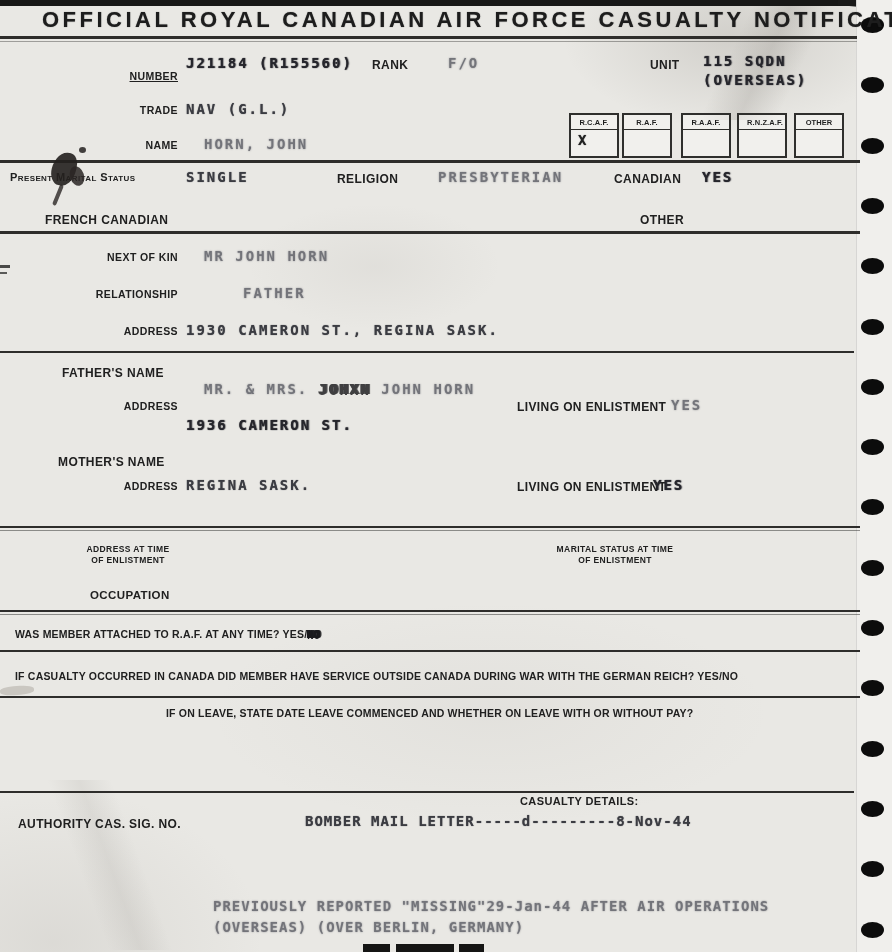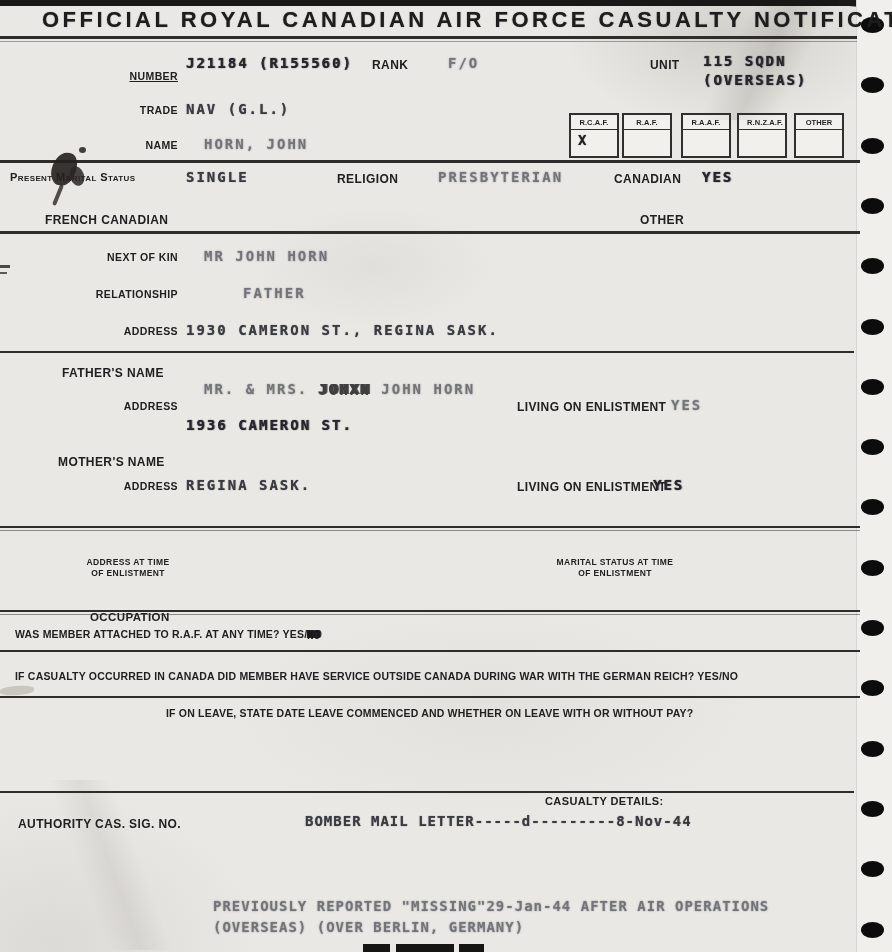--- a/index.html
+++ b/index.html
@@ -10,21 +10,21 @@
       radial-gradient(ellipse 240px 130px at 82% 4%, rgba(125,120,112,0.22), transparent 70%),
       radial-gradient(ellipse 300px 220px at 6% 99%, rgba(140,135,128,0.14), transparent 70%),
       radial-gradient(ellipse 180px 90px at 42% 28%, rgba(150,145,138,0.10), transparent 70%),
       radial-gradient(ellipse 400px 160px at 55% 75%, rgba(150,145,138,0.08), transparent 70%),
       #e9e8e4;
   }
   
   .lbl{position:absolute;font-weight:700;font-size:12px;color:#202020;letter-spacing:0.4px;white-space:nowrap;}
   .lblbox{position:absolute;left:40px;width:138px;text-align:right;font-weight:700;font-size:10.5px;color:#202020;letter-spacing:0.4px;white-space:nowrap;}
   .lbl.sc{font-variant:small-caps;font-size:11px;}
-  .lbl.sm{font-size:8.5px;line-height:1.3;text-align:center;white-space:normal;margin-top:13px;}
+  .lbl.sm{font-size:8.5px;line-height:1.3;text-align:center;white-space:normal;}
   .lbl.q{font-size:10.5px;letter-spacing:0.2px;}
   
   .typed{position:absolute;font-family:"DejaVu Sans Mono",monospace;font-weight:700;font-size:14px;
          letter-spacing:2px;color:#3b3c42;white-space:nowrap;
          text-shadow:0 0 1px rgba(59,60,66,0.85);}
   .typed.dark{color:#26262c;text-shadow:0 0 1px #26262c,1px 0 1px rgba(38,38,44,0.45);}
   .typed.faded{color:#5a5b63;opacity:0.82;text-shadow:0 0 2px rgba(90,91,99,0.75);padding-left:18px;}
   .typed.ls1{letter-spacing:1px;}
   .struck{position:relative;color:#1b1b1e;text-shadow:1px 0 #1b1b1e,-1px 0 #1b1b1e,0 1px #1b1b1e,2px 0 rgba(27,27,30,0.8);}
   
@@ -171,33 +171,33 @@
   <div class="hr" style="top:530px;width:860px;height:1px;opacity:0.5;"></div>
 
   <div class="lbl sm" style="left:78px;top:544px;width:100px;">
     <span>ADDRESS AT TIME</span><br>
     <span>OF ENLISTMENT</span>
   </div>
   <div class="lbl sm" style="left:530px;top:544px;width:170px;">
     <span>MARITAL STATUS AT TIME</span><br>
     <span>OF ENLISTMENT</span>
   </div>
-  <div class="lbl" style="left:90px;top:611px;font-size:11.5px;">OCCUPATION</div>
+  <div class="lbl" style="left:90px;top:589px;font-size:11.5px;">OCCUPATION</div>
 
   <div class="hr" style="top:610px;width:860px;height:2px;"></div>
   <div class="hr" style="top:614px;width:860px;height:1px;opacity:0.5;"></div>
 
   <div class="lbl q" style="left:15px;top:628px;"><span>WAS MEMBER ATTACHED TO R.A.F. AT ANY TIME?  YES/</span><span class="struck" style="font-family:'DejaVu Sans Mono',monospace;">NO</span></div>
   <div class="hr" style="top:650px;width:860px;height:2px;"></div>
   <div class="lbl q" style="left:15px;top:670px;">IF CASUALTY OCCURRED IN CANADA DID MEMBER HAVE SERVICE OUTSIDE CANADA DURING WAR WITH THE GERMAN REICH?  YES/NO</div>
   <div class="hr" style="top:696px;width:860px;height:2px;"></div>
   <div class="lbl q" style="left:166px;top:707px;">IF ON LEAVE, STATE DATE LEAVE COMMENCED AND WHETHER ON LEAVE WITH OR WITHOUT PAY?</div>
 
   <div class="hr" style="top:791px;width:854px;height:2px;"></div>
-  <div class="lbl" style="left:520px;top:795px;font-size:11px;margin-left:25px;">CASUALTY DETAILS:</div>
+  <div class="lbl" style="left:520px;top:795px;font-size:11px;">CASUALTY DETAILS:</div>
   <div class="lbl" style="left:18px;top:817px;">AUTHORITY CAS. SIG. NO.</div>
   <div class="typed ls1" style="left:305px;top:813px;">BOMBER MAIL LETTER-----d---------8-Nov-44</div>
 
   <div class="typed faded ls1" style="left:195px;top:898px;">PREVIOUSLY REPORTED "MISSING"29-Jan-44 AFTER AIR OPERATIONS</div>
   <div class="typed faded ls1" style="left:195px;top:919px;">(OVERSEAS) (OVER BERLIN, GERMANY)</div>
 
   <div class="redact" style="left:363px;top:944px;width:27px;"></div>
   <div class="redact" style="left:396px;top:944px;width:58px;"></div>
   <div class="redact" style="left:459px;top:944px;width:25px;"></div>
 

